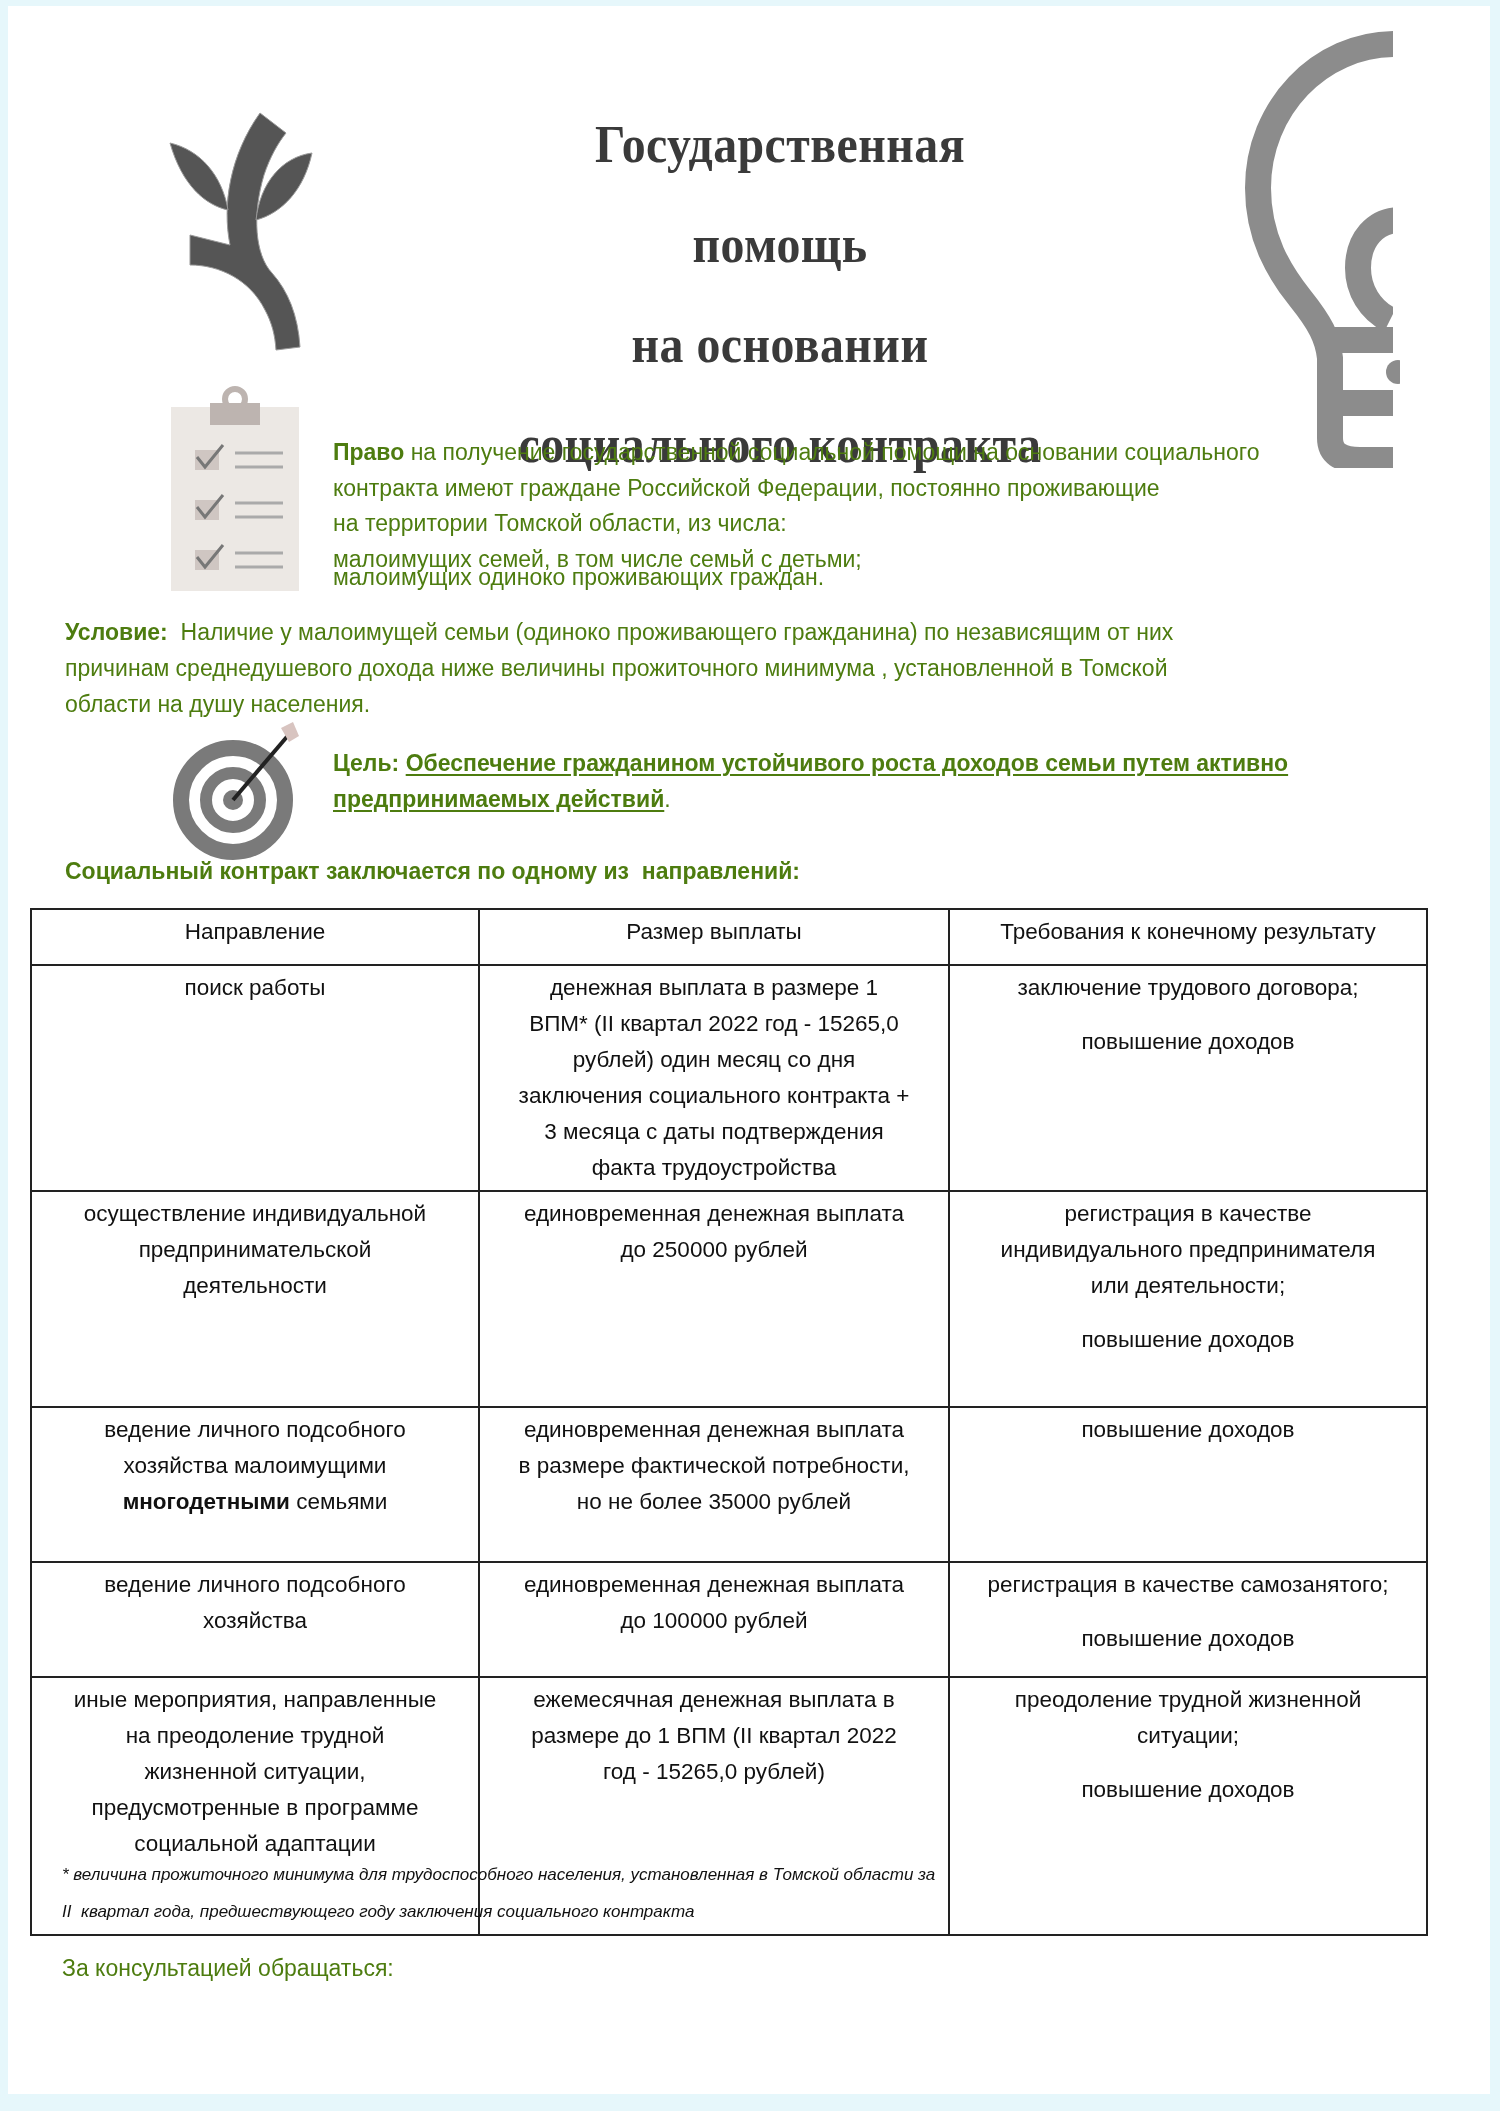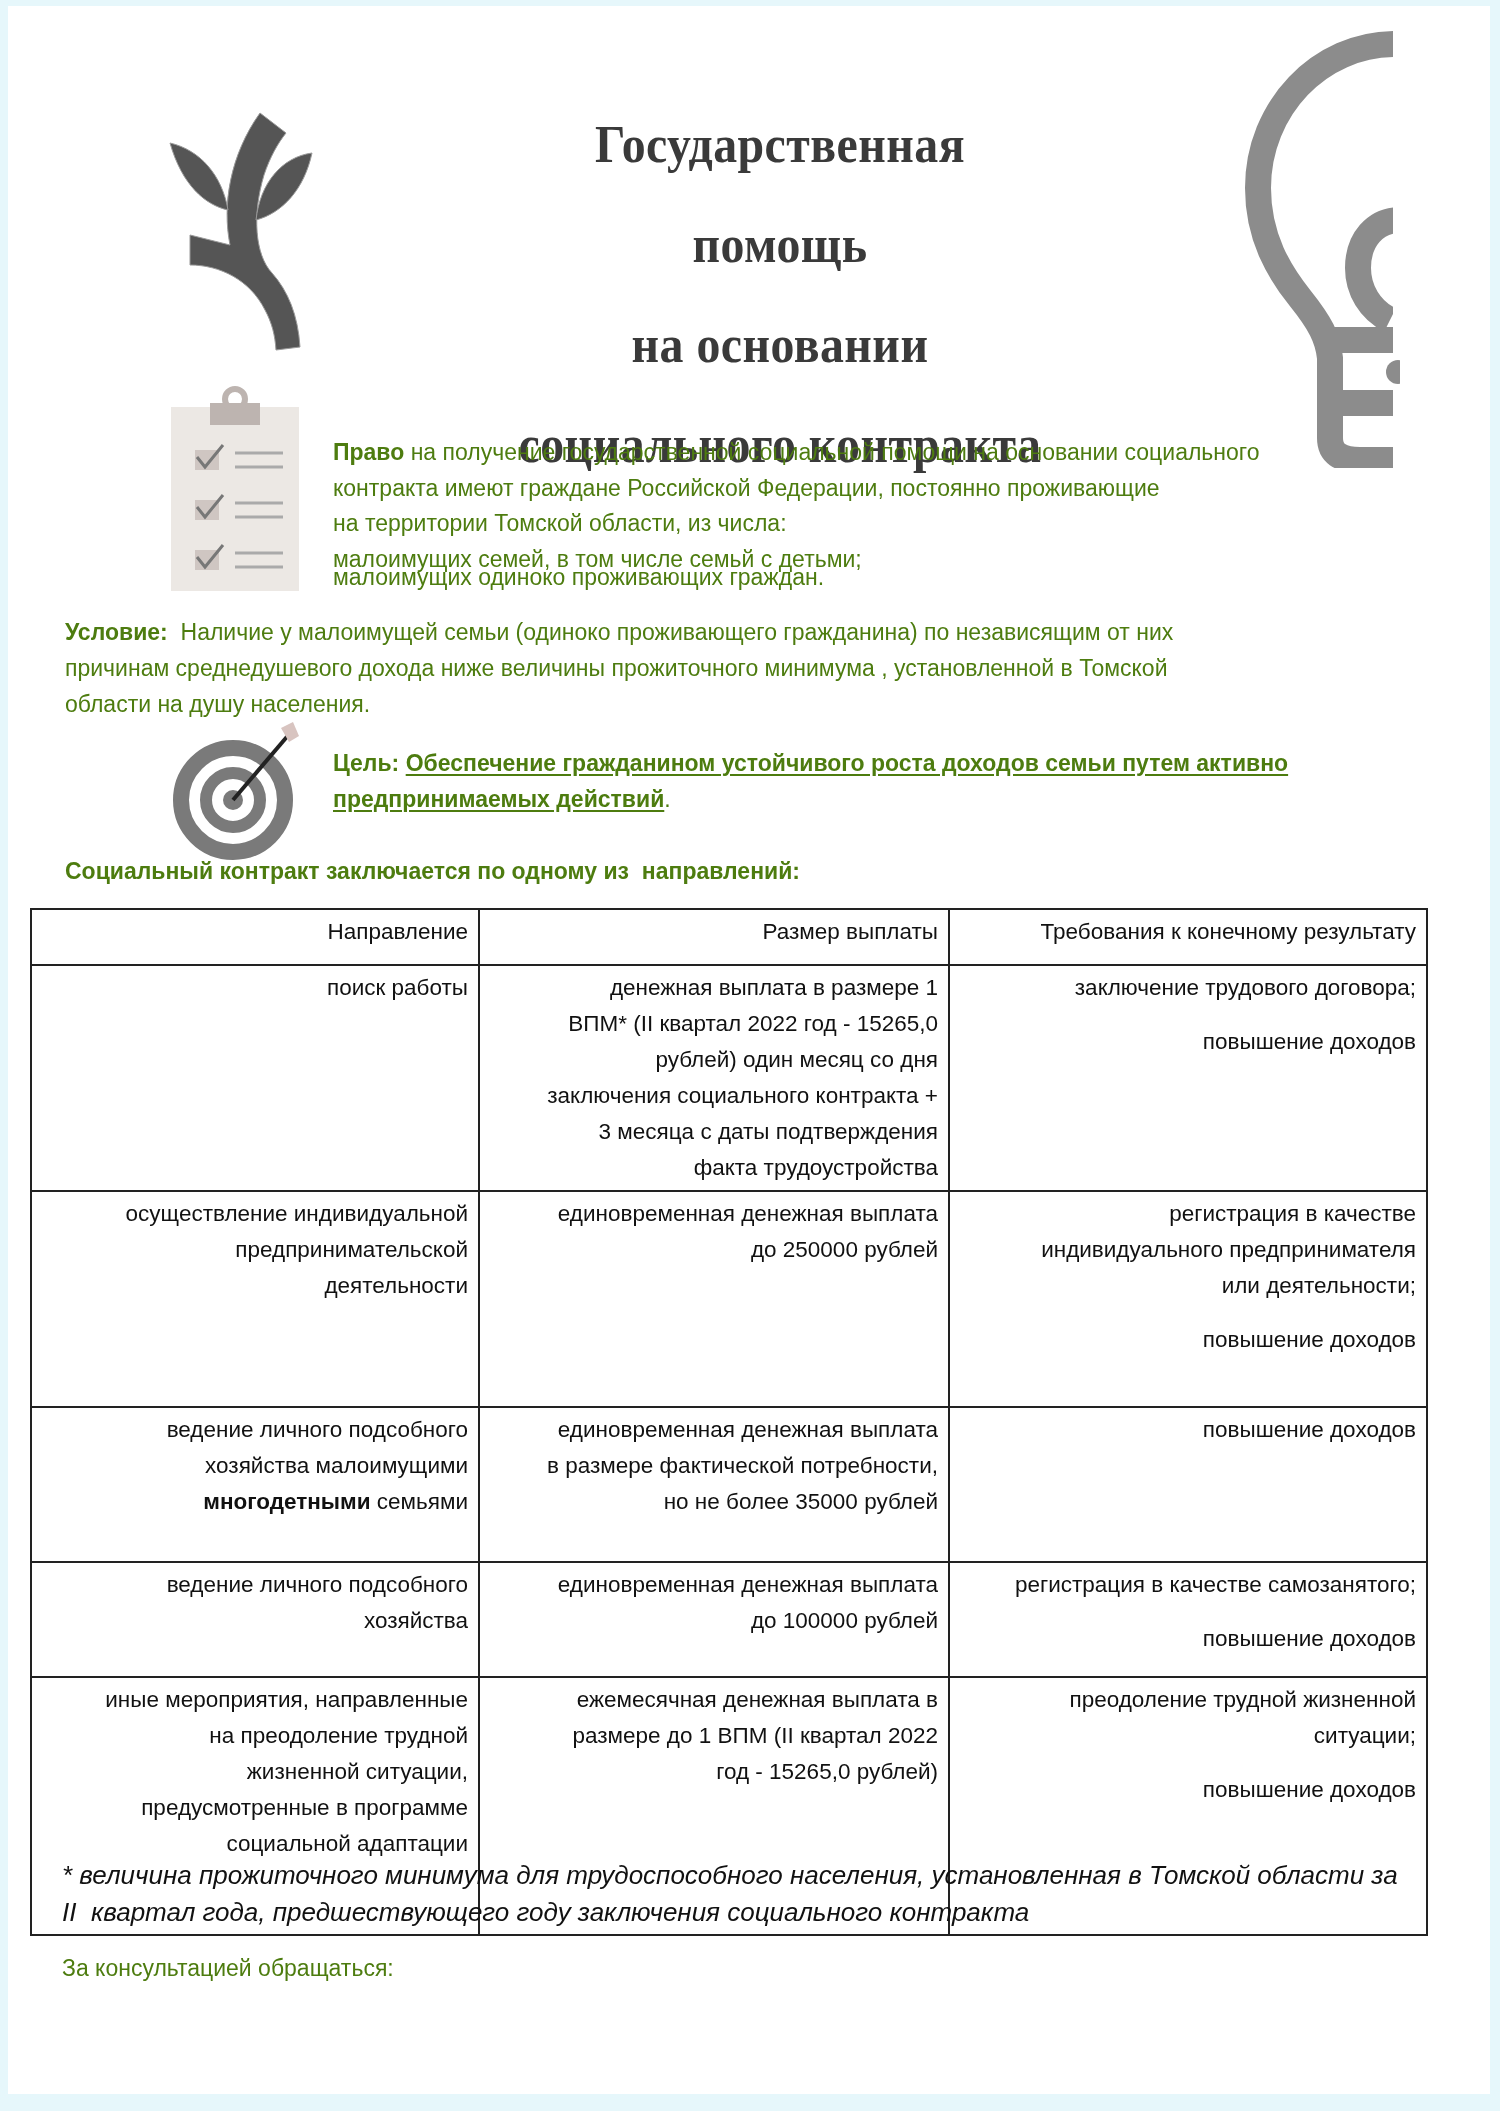--- a/index.html
+++ b/index.html
@@ -25,28 +25,28 @@
   }
   .txt { position: absolute; font-size: 23px; line-height: 36px; white-space: nowrap; color: #4d7c0f; }
   .txt b { font-weight: bold; }
   .u { text-decoration: underline; text-underline-offset: 3px; font-weight: bold; margin-top: 37px; }
   table.contract {
     position: absolute; left: 30px; top: 908px; width: 1396px;
     border-collapse: collapse; font-size: 22.5px; line-height: 36px;
     table-layout: fixed;
   }
   table.contract td, table.contract th {
-    border: 2px solid #222; vertical-align: top; text-align: right;
+    border: 2px solid #222; vertical-align: top; text-align: center;
     padding: 4px 10px 4px 10px; font-weight: normal;
   }
   .col1 { width: 448px; }
   .col2 { width: 470px; }
   .col3 { width: 478px; }
   .gap { display: block; height: 18px; }
-  .foot { position: absolute; left: 62px; font-size: 26px; line-height: 38px; font-style: italic; white-space: nowrap; }
+  .foot { position: absolute; left: 62px; font-size: 17px; line-height: 38px; font-style: italic; white-space: nowrap; }
 </style>
 </head>
 <body>
 
 <div class="page"></div>
 
 <svg class="abs" style="left:160px;top:95px" width="160" height="260" viewBox="0 0 160 260">
   <g fill="#555" stroke="#999" stroke-width="1">
     <path d="M100 18 C70 60 62 110 70 150 L30 140 L30 170 C60 170 90 185 105 215 C112 228 115 240 116 255 L140 252 C138 220 128 196 112 178 C95 160 92 120 104 80 C110 62 118 48 126 38 Z"></path>
     <path d="M10 48 C40 55 62 80 68 115 C45 110 22 90 10 48 Z"></path>

